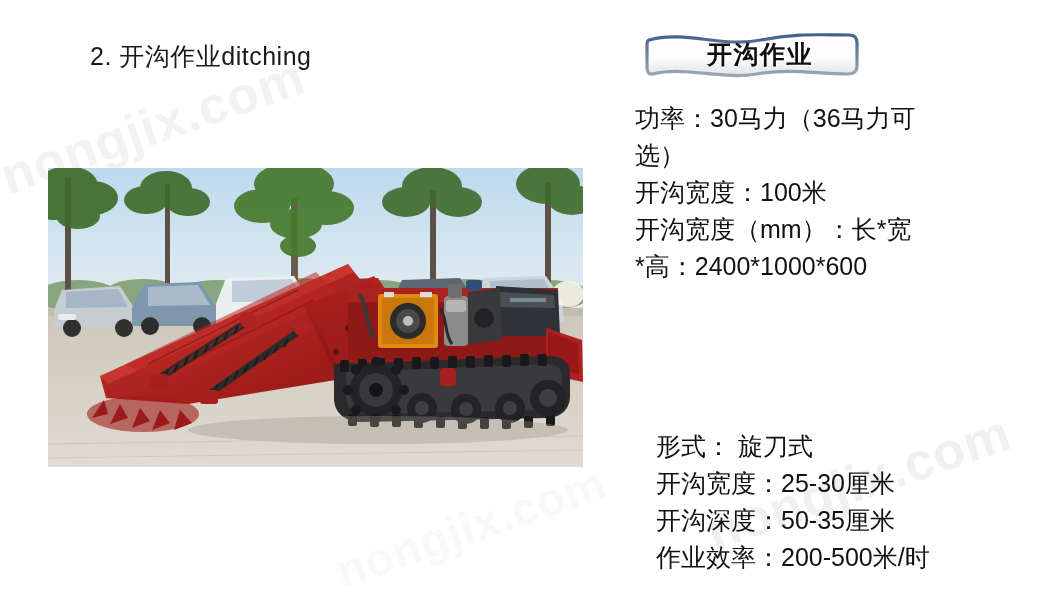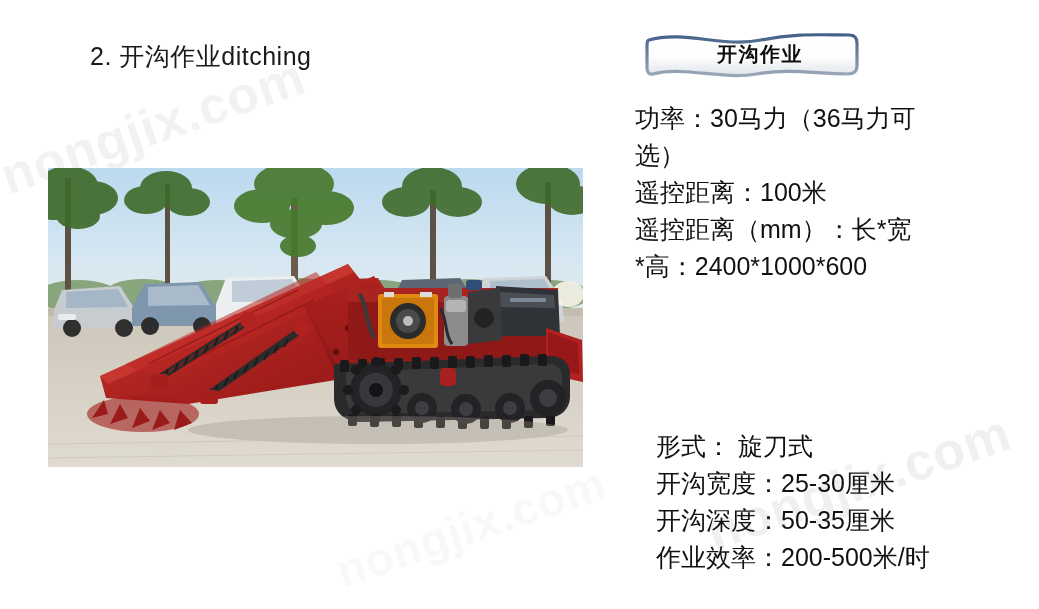--- a/index.html
+++ b/index.html
@@ -44,21 +44,21 @@
     overflow:hidden;background:#cfd7de;
   }
   .photo svg{display:block;width:535px;height:299px;}
 
   
   .banner{position:absolute;}
   .banner .bsvg{position:absolute;left:0;top:0;}
   .banner .btext{
     position:absolute;left:0;top:0;width:100%;height:100%;
     display:flex;align-items:center;justify-content:center;
-    font-size:20px;font-weight:700;color:#0d0d0d;
+    font-size:25px;font-weight:700;color:#0d0d0d;
     letter-spacing:1.5px;
     text-shadow:1px 1px 0 rgba(255,255,255,.65);
     padding-left:15px;box-sizing:border-box;
   }
   .banner-1{left:645px;top:26px;width:215px;height:57px;}
   .banner-2{left:645px;top:366px;width:230px;height:57px;}
 
   
   .spec{
     position:absolute;
@@ -368,22 +368,22 @@
                C4 49, 2 46, 2 42
                L2 19
                C2 16, 3 14, 4 14 Z" fill="url(#bfill1)" stroke="url(#bstroke1)" stroke-width="3.2" stroke-linejoin="round"></path>
     </svg>
     <div class="btext">开沟作业</div>
   </div>
 
   <div class="spec spec-top">
     <p>功率：30马力（36马力可</p>
     <p>选）</p>
-    <p>遥控距离：100米</p>
-    <p>遥控距离（mm）：长*宽</p>
+    <p>开沟宽度：100米</p>
+    <p>开沟宽度（mm）：长*宽</p>
     <p>*高：2400*1000*600</p>
   </div>
 
 
   <div class="spec spec-bottom">
     <p>形式： 旋刀式</p>
     <p>开沟宽度：25-30厘米</p>
     <p>开沟深度：50-35厘米</p>
     <p>作业效率：200-500米/时</p>
   </div>

